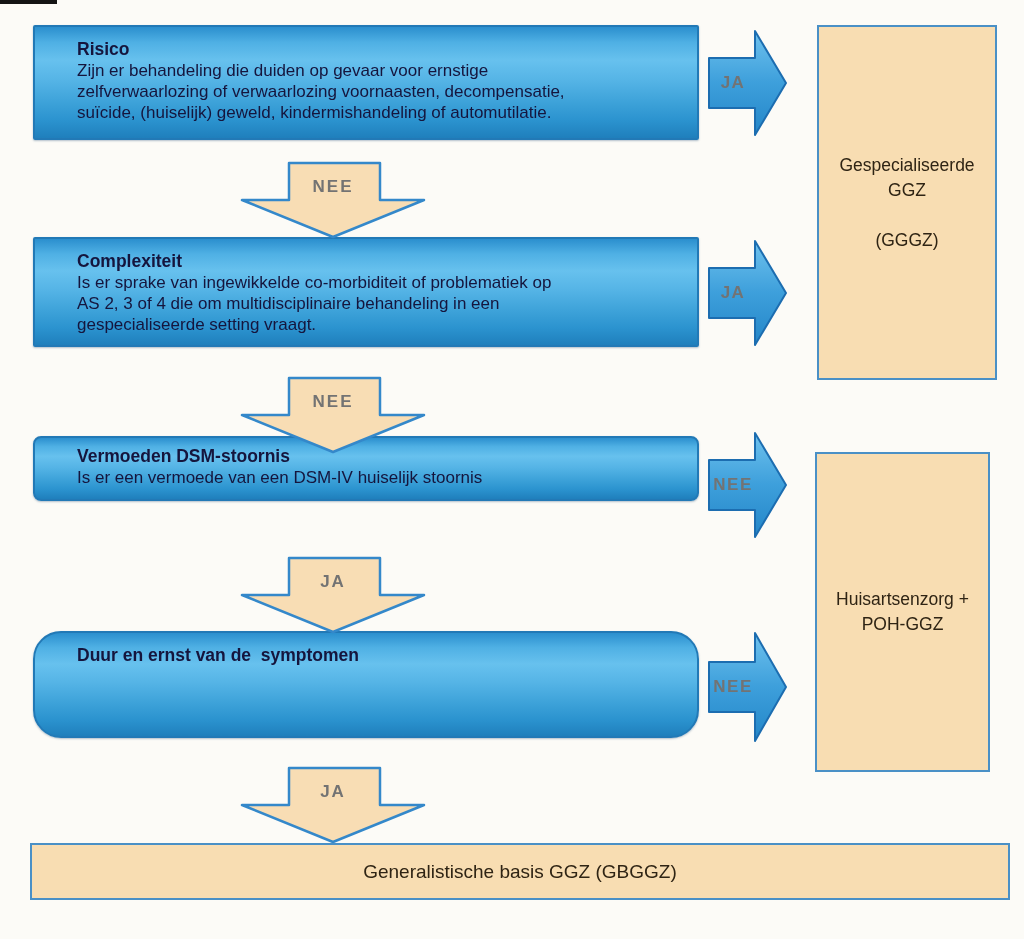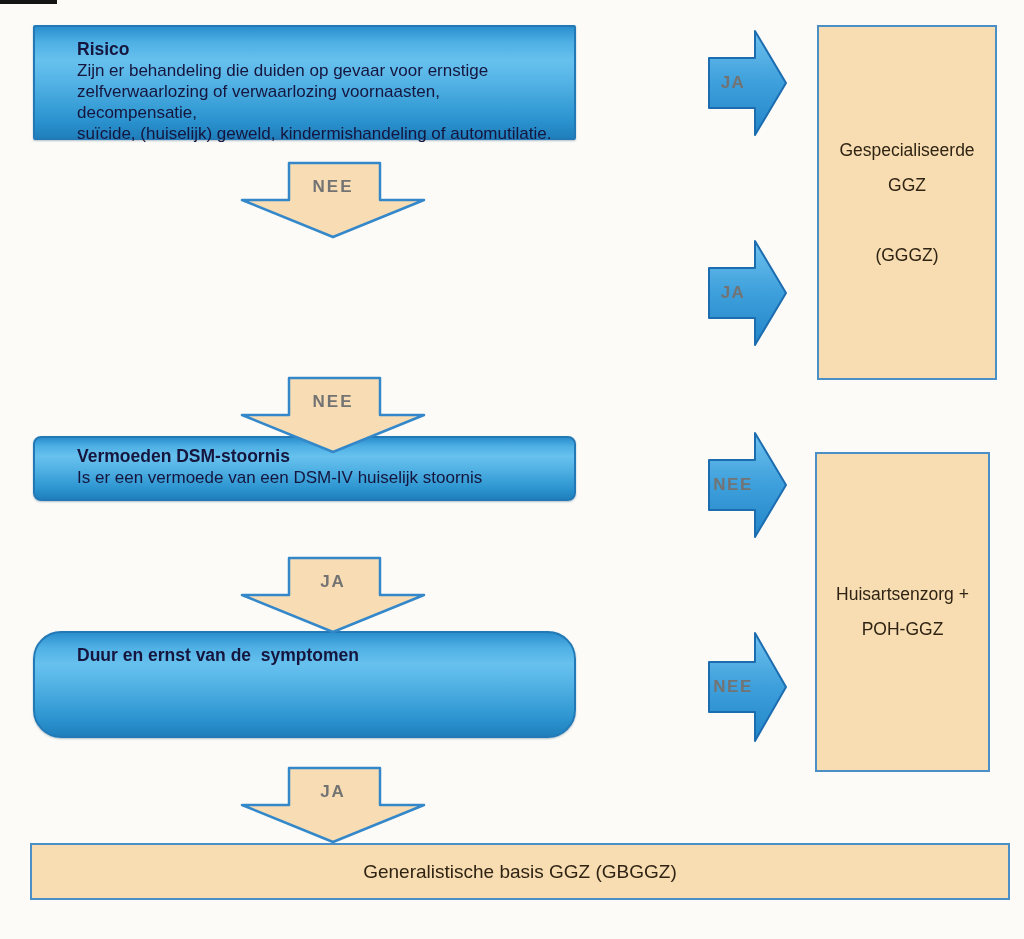--- a/index.html
+++ b/index.html
@@ -6,39 +6,39 @@
   body{background:#e8e8e8;font-family:"Liberation Sans", sans-serif;}
   .page{
     position:relative;width:1024px;height:939px;margin:0 auto;
     background:#fcfbf7;overflow:hidden;
   }
   
   .scan-line{position:absolute;left:0;top:0;width:57px;height:4px;background:#141414;}
 
   
   .qbox{
-    position:absolute;left:33px;width:543px;box-sizing:border-box;
+    position:absolute;left:33px;width:666px;box-sizing:border-box;
     background:linear-gradient(to bottom,
       #2b8fce 0%, #4fb0e4 14%, #67c1ee 30%, #55b4e6 48%,
       #3da2d9 68%, #2b93cf 84%, #1f7fbc 100%);
     border:2px solid #2279b6;border-radius:2px;
     padding:12px 18px 4px 42px;color:#15153d;
     box-shadow:0 1px 2px rgba(40,80,120,.35);
   }
   .qtitle{font-weight:bold;font-size:17.5px;line-height:21px;white-space:pre-wrap;}
   .qbody{font-size:17px;line-height:21px;white-space:pre-line;}
 
   
   .obox{
     position:absolute;box-sizing:border-box;
     background:#f8ddb2;border:2px solid #4a90c6;
     display:flex;align-items:center;justify-content:center;
     color:#2f2414;text-align:center;
   }
-  .obox.tall{font-size:17.5px;line-height:35px;white-space:pre-line;}
+  .obox.tall{font-size:17.5px;line-height:25px;white-space:pre-line;}
   .obox.wide{font-size:19px;line-height:28px;}
 
   
   .arrow{position:absolute;}
   .arrow svg{display:block;overflow:visible;}
   .arrow-label{
     position:absolute;display:flex;align-items:center;justify-content:center;
     color:#737373;font-weight:bold;font-size:17px;letter-spacing:2px;
   }
   .arrow-down .arrow-label{left:0;top:2px;width:100%;height:46px;}
@@ -51,20 +51,26 @@
 
   <div class="scan-line"></div>
 
   <div class="qbox" style="top:25px;height:115px;">
     <div class="qtitle">Risico</div>
     <div class="qbody">Zijn er behandeling die duiden op gevaar voor ernstige
 zelfverwaarlozing of verwaarlozing voornaasten, decompensatie,
 suïcide, (huiselijk) geweld, kindermishandeling of automutilatie.</div>
   </div>
 
+  <div class="qbox" style="top:237px;height:110px;">
+    <div class="qtitle">Complexiteit</div>
+    <div class="qbody">Is er sprake van ingewikkelde co-morbiditeit of problematiek op
+AS 2, 3 of 4 die om multidisciplinaire behandeling in een
+gespecialiseerde setting vraagt.</div>
+  </div>
 
   <div class="qbox" style="top:436px;height:65px;padding-top:8px;border-radius:8px;">
     <div class="qtitle">Vermoeden DSM-stoornis</div>
     <div class="qbody">Is er een vermoede van een DSM-IV huiselijk stoornis</div>
   </div>
 
   <div class="qbox" style="top:631px;height:107px;border-radius:28px;">
     <div class="qtitle">Duur en ernst van de  symptomen</div>
   </div>
 

